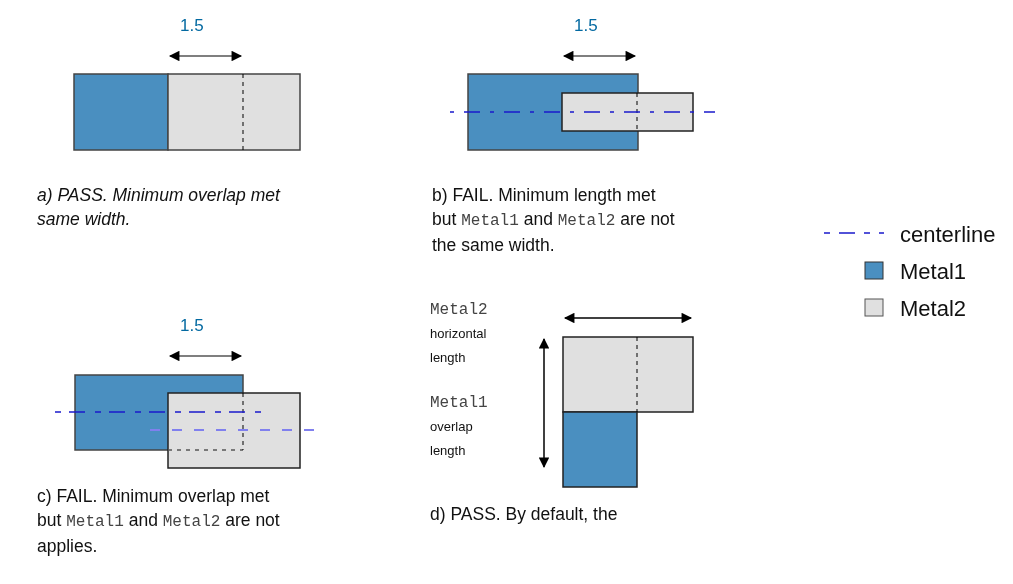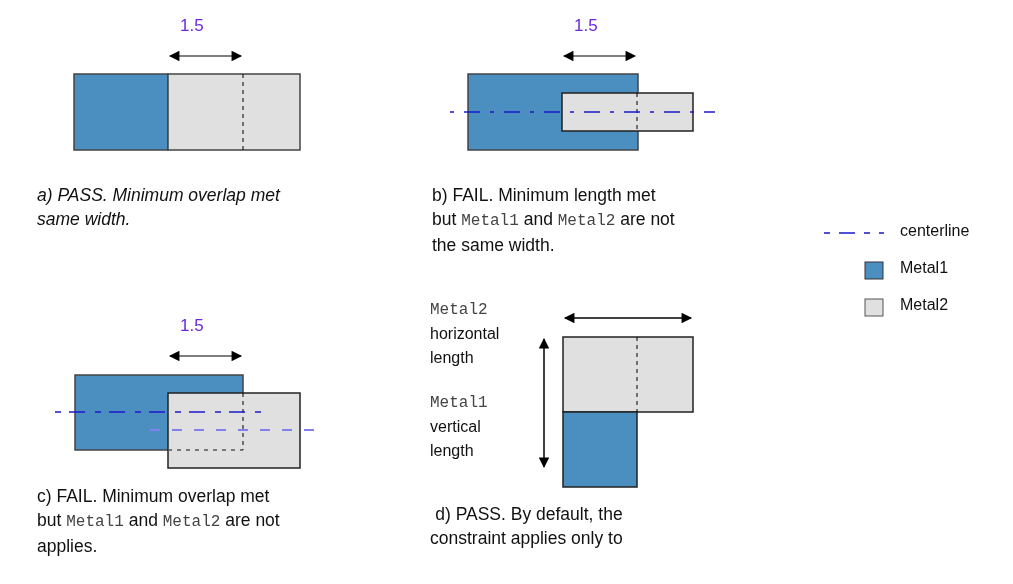--- a/index.html
+++ b/index.html
@@ -1,24 +1,24 @@
 <!DOCTYPE html>
 <html><head>
 <meta charset="utf-8">
 <style>
   html, body { margin:0; padding:0; background:#ffffff; }
   body { width:1013px; height:584px; position:relative; overflow:hidden;
          font-family:"Liberation Sans", sans-serif; color:#111; }
   svg#diagram { position:absolute; left:0; top:0; }
   .caption { position:absolute; font-size:17.5px; line-height:24px; color:#111; }
   .caption .mono { font-family:"Liberation Mono", monospace; color:#444; font-size:16px; }
-  .label { position:absolute; font-size:16px; line-height:24px; color:#111; }
+  .label { position:absolute; font-size:13px; line-height:24px; color:#111; }
   .label.mono { font-family:"Liberation Mono", monospace; color:#444; font-size:16px; }
-  .dim { position:absolute; font-size:17px; color:#6d28d9; }
-  .legend-text { position:absolute; font-size:16px; color:#111; }
+  .dim { position:absolute; font-size:17px; color:#0369a1; }
+  .legend-text { position:absolute; font-size:22px; color:#111; }
 </style>
 </head>
 <body>
 
 <svg id="diagram" width="1013" height="584" viewBox="0 0 1013 584">
   <defs>
     <marker id="ah" viewBox="0 0 10 10" refX="9" refY="5" markerWidth="8" markerHeight="7" orient="auto-start-reverse">
       <path d="M0,0 L10,5 L0,10 z" fill="#000"></path>
     </marker>
   </defs>
@@ -64,40 +64,39 @@
 </svg>
 
 <div class="dim" style="left:180px; top:16px;">1.5</div>
 <div class="dim" style="left:574px; top:16px;">1.5</div>
 <div class="dim" style="left:180px; top:316px;">1.5</div>
 
 <div class="label mono" style="left:430px; top:298px;">Metal2</div>
 <div class="label" style="left:430px; top:322px;">horizontal</div>
 <div class="label" style="left:430px; top:346px;">length</div>
 <div class="label mono" style="left:430px; top:391px;">Metal1</div>
-<div class="label" style="left:430px; top:415px;">vertical</div>
+<div class="label" style="left:430px; top:415px;">overlap</div>
 <div class="label" style="left:430px; top:439px;">length</div>
 
 <div class="caption" style="left:37px; top:183px;font-style:italic;">
   <div>a) PASS. Minimum overlap met</div>
   <div>same width.</div>
 </div>
 
 <div class="caption" style="left:432px; top:183px;">
   <div>b) FAIL. Minimum length met</div>
   <div><span>but </span><span class="mono">Metal1</span><span> and </span><span class="mono">Metal2</span><span> are not</span></div>
   <div>the same width.</div>
 </div>
 
 <div class="caption" style="left:37px; top:484px;">
   <div>c) FAIL. Minimum overlap met</div>
   <div><span>but </span><span class="mono">Metal1</span><span> and </span><span class="mono">Metal2</span><span> are not</span></div>
   <div>applies.</div>
 </div>
 
-<div class="caption" style="left:430px; top:502px;text-align:right;">
+<div class="caption" style="left:430px; top:502px;">
   <div>d) PASS. By default, the</div>
-  <div>constraint applies only to</div>
 </div>
 
 <div class="legend-text" style="left:900px; top:222px;">centerline</div>
 <div class="legend-text" style="left:900px; top:259px;">Metal1</div>
 <div class="legend-text" style="left:900px; top:296px;">Metal2</div>
 
 </body></html>

